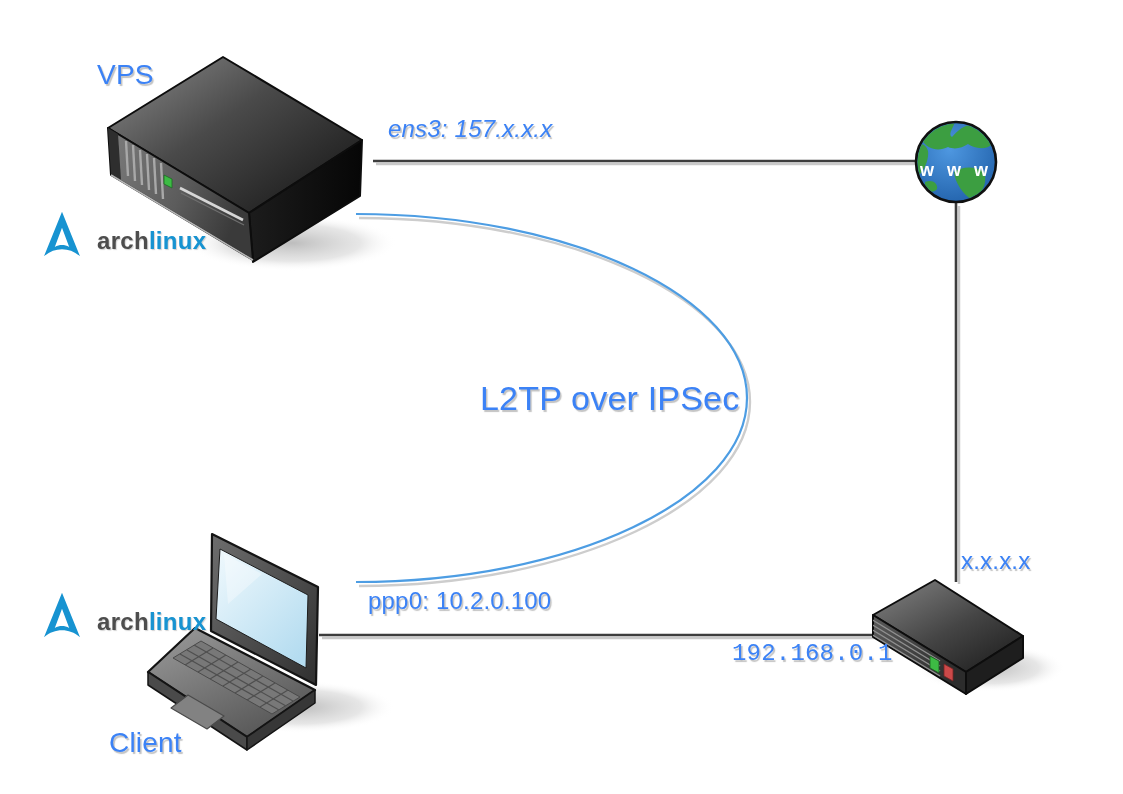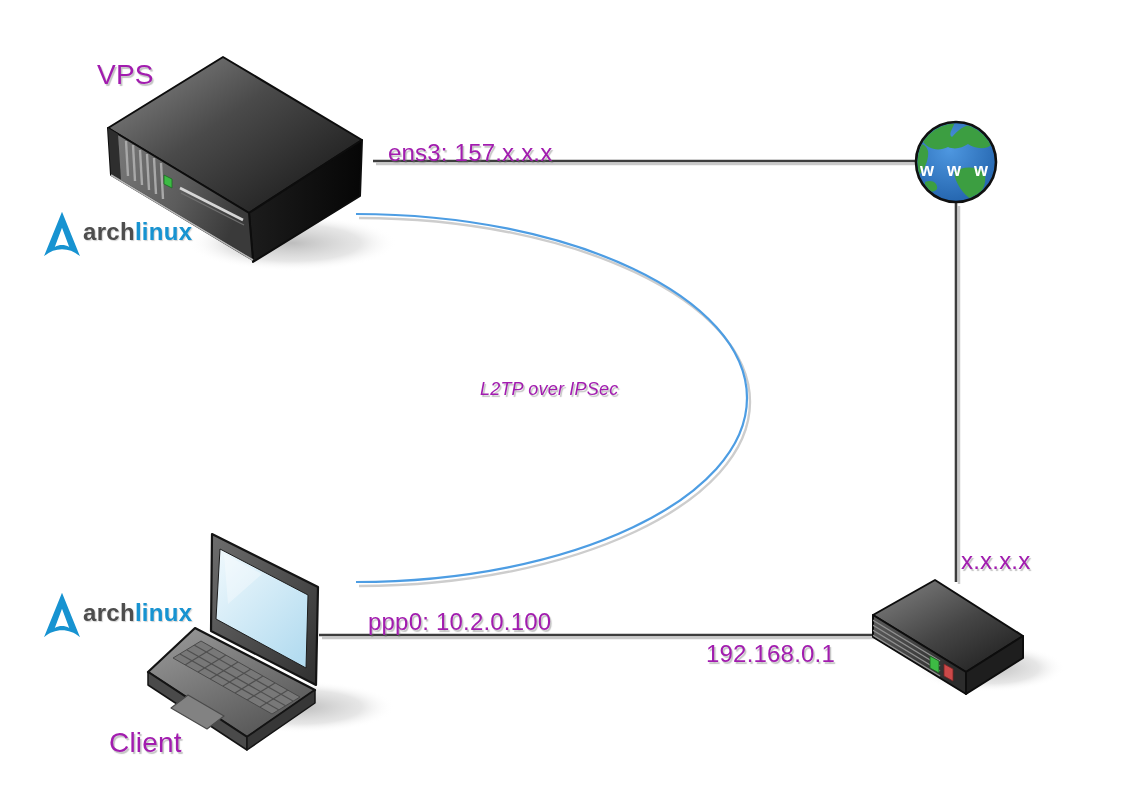--- a/index.html
+++ b/index.html
@@ -2,27 +2,27 @@
 <html><head>
 <meta charset="utf-8">
 <style>
   html,body{margin:0;padding:0;background:#ffffff;}
   .canvas{
     position:relative;width:1123px;height:794px;background:#ffffff;overflow:hidden;
     font-family:"Liberation Sans",sans-serif;
   }
   svg.scene{position:absolute;left:0;top:0;}
   .lbl{
-    position:absolute;white-space:nowrap;color:#a21caf;font-size:24px;line-height:1.1;
+    position:absolute;white-space:nowrap;color:#3b82f6;font-size:24px;line-height:1.1;
     letter-spacing:0.2px;
     text-shadow:1.5px 1.5px 1px rgba(120,120,120,0.45);
   }
   .lbl-big{font-size:28px;}
-  .lbl-mid{font-size:18px;font-style:italic;}
-  .arch-logo{position:absolute;display:flex;align-items:center;gap:3px;}
+  .lbl-mid{font-size:34px;}
+  .arch-logo{position:absolute;display:flex;align-items:flex-end;gap:17px;}
   .arch-text{font-weight:bold;font-size:24px;letter-spacing:0.3px;line-height:1;margin-bottom:4px;
     text-shadow:1px 1px 1px rgba(140,140,140,0.4);}
   .arch-word{color:#4d4d4d;}
   .linux-word{color:#1793D1;}
 </style>
 </head>
 <body>
 
 <div class="canvas">
 
@@ -165,24 +165,24 @@
         <line x1="871" y1="624" x2="940" y2="666"></line>
         <line x1="871" y1="629" x2="940" y2="671"></line>
         <line x1="871" y1="634" x2="940" y2="676"></line>
       </g>
       <polygon points="930,656 939,661 939,673 930,668" fill="#3DBB44" stroke="#1a5c1f" stroke-width="0.8"></polygon>
       <polygon points="944,664 953,669 953,681 944,676" fill="#CC4949" stroke="#7a2525" stroke-width="0.8"></polygon>
     </g>
   </svg>
 
   <div class="lbl lbl-big" style="left:97px;top:60px;">VPS</div>
-  <div class="lbl" style="left:388px;top:140px;">ens3: 157.x.x.x</div>
+  <div class="lbl" style="left:388px;top:116px;font-style:italic;">ens3: 157.x.x.x</div>
   <div class="lbl lbl-mid" style="left:480px;top:380px;">L2TP over IPSec</div>
-  <div class="lbl" style="left:368px;top:609px;">ppp0: 10.2.0.100</div>
-  <div class="lbl" style="left:706px;top:641px;">192.168.0.1</div>
+  <div class="lbl" style="left:368px;top:588px;">ppp0: 10.2.0.100</div>
+  <div class="lbl" style="left:732px;top:641px;font-family:Liberation Mono, monospace;">192.168.0.1</div>
   <div class="lbl" style="left:961px;top:548px;">x.x.x.x</div>
   <div class="lbl lbl-big" style="left:93px;top:728px;margin-left:16px;">Client</div>
 
   <div class="arch-logo" style="left:44px;top:211px;">
     <svg width="36" height="46" viewBox="0 0 34 42">
       <path d="M17 0 L34 42 C28.5 37.5 23 35.5 17 35.5 C11 35.5 5.5 37.5 0 42 Z M17 15 L23.8 33.2 C21.6 32.1 19.3 31.5 17 31.5 C14.7 31.5 12.4 32.1 10.2 33.2 Z" fill="#1793D1" fill-rule="evenodd"></path>
     </svg>
     <div class="arch-text"><span class="arch-word">arch</span><span class="linux-word">linux</span></div>
   </div>
 

